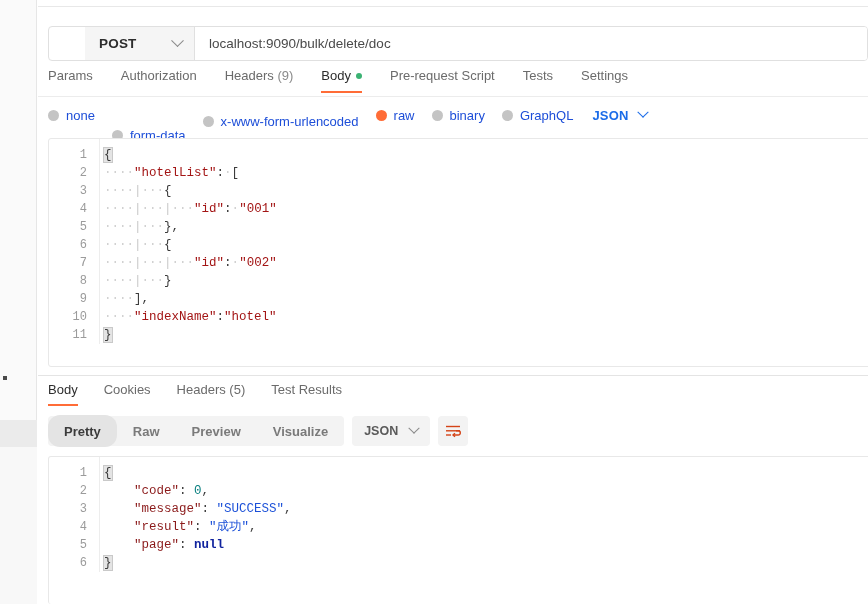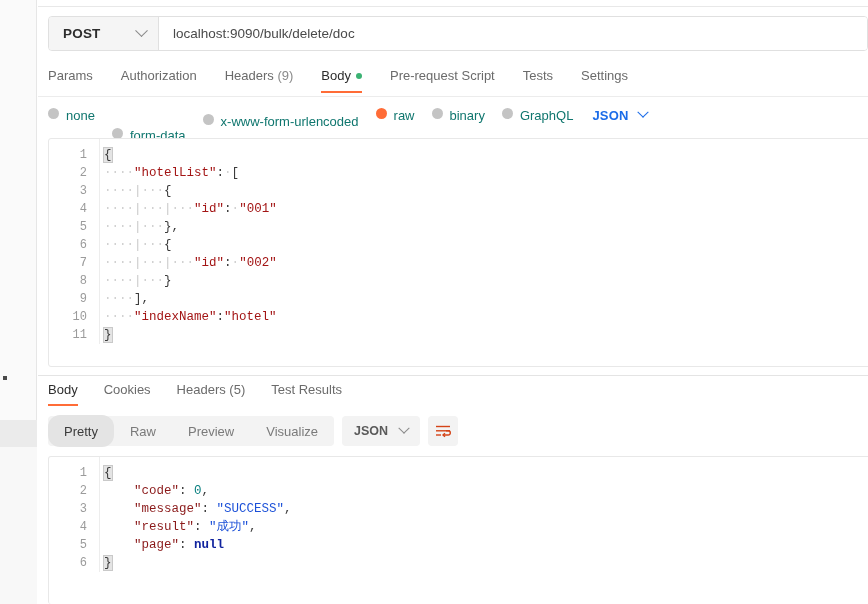--- a/index.html
+++ b/index.html
@@ -46,27 +46,28 @@
     background: #ffffff;
   }
   .top-rule {
     position: absolute; left: 0; top: 6px;
     width: 830px; height: 1px;
     background: #e8e8e8;
   }
 
   
   .url-bar {
-    position: absolute; left: 10px; top: 16px;
+    position: absolute; left: 10px; top: 26px;
     width: 820px; height: 35px;
     display: flex;
     border: 1px solid #e0e0e0;
     border-radius: 4px;
     background: #ffffff;
     overflow: hidden;
+    padding-left: 36px;
   }
   .method-box {
     width: 110px; height: 100%;
     background: #f5f5f5;
     border-right: 1px solid #e0e0e0;
     display: flex; align-items: center;
     justify-content: space-between;
     padding: 0 12px 0 14px;
     cursor: pointer;
   }
@@ -121,23 +122,23 @@
     width: 830px; height: 1px; background: #ececec;
   }
 
   
   .radio-row {
     position: absolute; left: 10px; top: 103px;
     width: 820px; height: 24px;
     display: flex; align-items: center;
   }
   .radio-item {
-    display: flex; align-items: flex-start;
+    display: flex; align-items: center;
     margin-right: 17px; cursor: pointer;
-    font-size: 13px; color: #0f766e;
+    font-size: 13px; color: #1d4ed8;
   }
   .radio-dot {
     width: 11px; height: 11px; border-radius: 50%;
     background: #c4c4c4; margin-right: 7px;
     flex: none;
   }
   .radio-item.selected .radio-dot { background: #ff6c37; }
   .json-select {
     display: flex; align-items: center;
     cursor: pointer; margin-left: 2px;
@@ -242,21 +243,21 @@
     display: flex; align-items: center;
   }
   .seg-group {
     display: flex; align-items: center;
     background: #f3f3f3; border-radius: 4px;
     height: 30px; padding: 0;
   }
   .seg {
     height: 30px; display: flex; align-items: center;
     padding: 16px 16px; font-size: 13px; color: #7a7a7a;
-    cursor: pointer; border-radius: 12px;
+    cursor: pointer; border-radius: 12px; font-weight: bold;
   }
   .seg.active { background: #e4e4e4; color: #3b3b3b; }
   .fmt-select {
     display: flex; align-items: center;
     height: 30px; background: #f3f3f3;
     border-radius: 4px; padding: 0 12px;
     margin-left: 8px; cursor: pointer;
   }
   .fmt-select .lbl { font-size: 12.5px; font-weight: bold; color: #5a5a5a; }
   .chev-gray {

